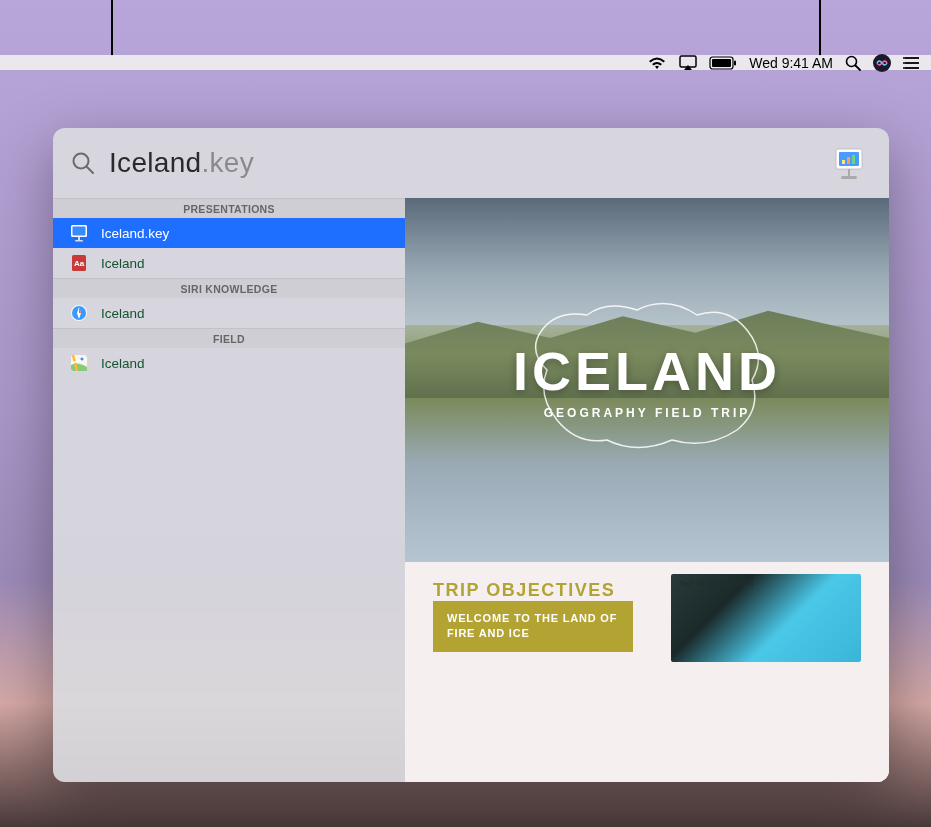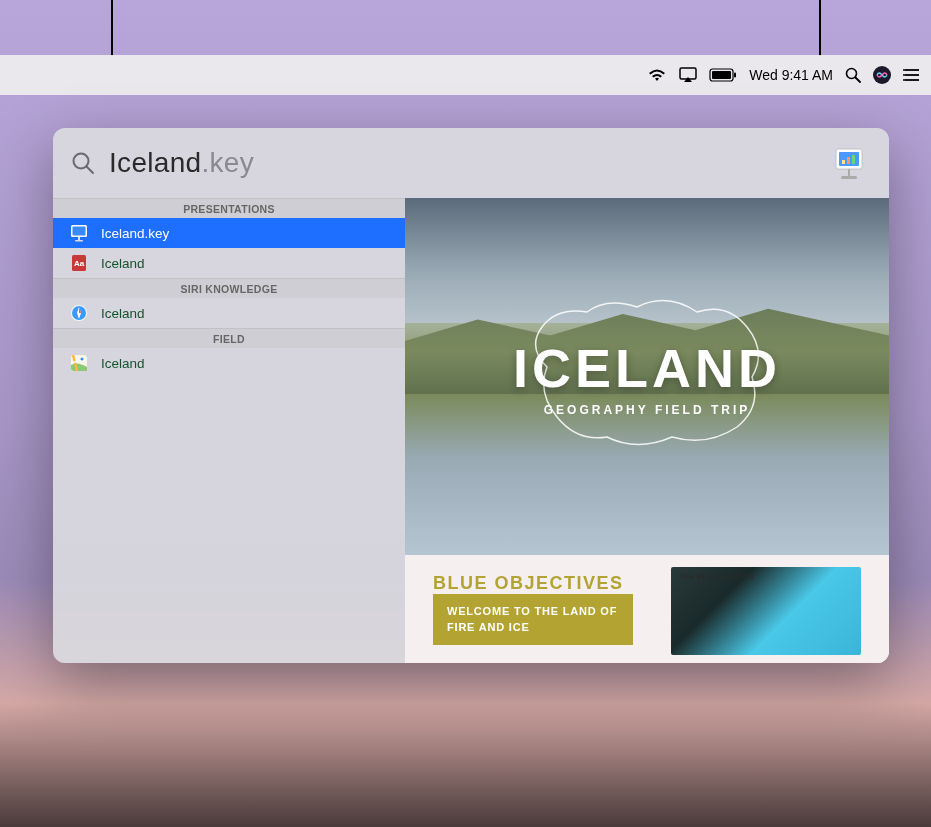--- a/index.html
+++ b/index.html
@@ -15,21 +15,21 @@
       position: relative;
       overflow: hidden;
     }
     
     
     .menubar {
       position: absolute;
       top: 55px;
       left: 0;
       right: 0;
-      height: 40px;
+      height: 15px;
       background: rgba(240, 240, 240, 0.9);
       display: flex;
       align-items: center;
       justify-content: flex-end;
       padding-right: 10px;
       gap: 12px;
       font-size: 14px;
     }
     .menubar-item {
       display: flex;
@@ -60,21 +60,21 @@
       left: 819px;
       height: 56px;
     }
     
     
     .spotlight {
       position: absolute;
       top: 128px;
       left: 53px;
       width: 836px;
-      height: 535px;
+      height: 654px;
       background: rgba(218, 218, 222, 0.92);
       border-radius: 12px;
       box-shadow: 0 20px 60px rgba(0,0,0,0.35);
       overflow: hidden;
       display: flex;
       flex-direction: column;
     }
     
     .search-row {
       height: 70px;
@@ -402,21 +402,21 @@
         <div class="slide1-river"></div>
         <svg class="iceland-outline" viewBox="0 0 280 220">
           <path d="M40 100 Q20 80 35 60 Q50 40 80 45 Q100 30 130 40 Q160 25 190 45 Q220 35 240 60 Q260 85 245 110 Q255 140 230 160 Q200 180 165 170 Q130 185 100 170 Q70 175 50 150 Q30 125 40 100 Z" fill="none" stroke="rgba(255,255,255,0.85)" stroke-width="1.5"></path>
         </svg>
         <div class="slide1-title-wrap">
           <div class="slide1-title">ICELAND</div>
           <div class="slide1-subtitle">GEOGRAPHY FIELD TRIP</div>
         </div>
       </div>
       <div class="slide2">
-        <div class="slide2-title">BLUE OBJECTIVES</div>
+        <div class="slide2-title">TRIP OBJECTIVES</div>
         <div class="slide2-chip">WELCOME TO THE LAND OF FIRE AND ICE</div>
         <div class="slide2-photo">
           <div class="slide2-photo-label">THE BLUE LAGOON</div>
         </div>
       </div>
     </div>
   </div>
 </div>
 
 </body></html>

